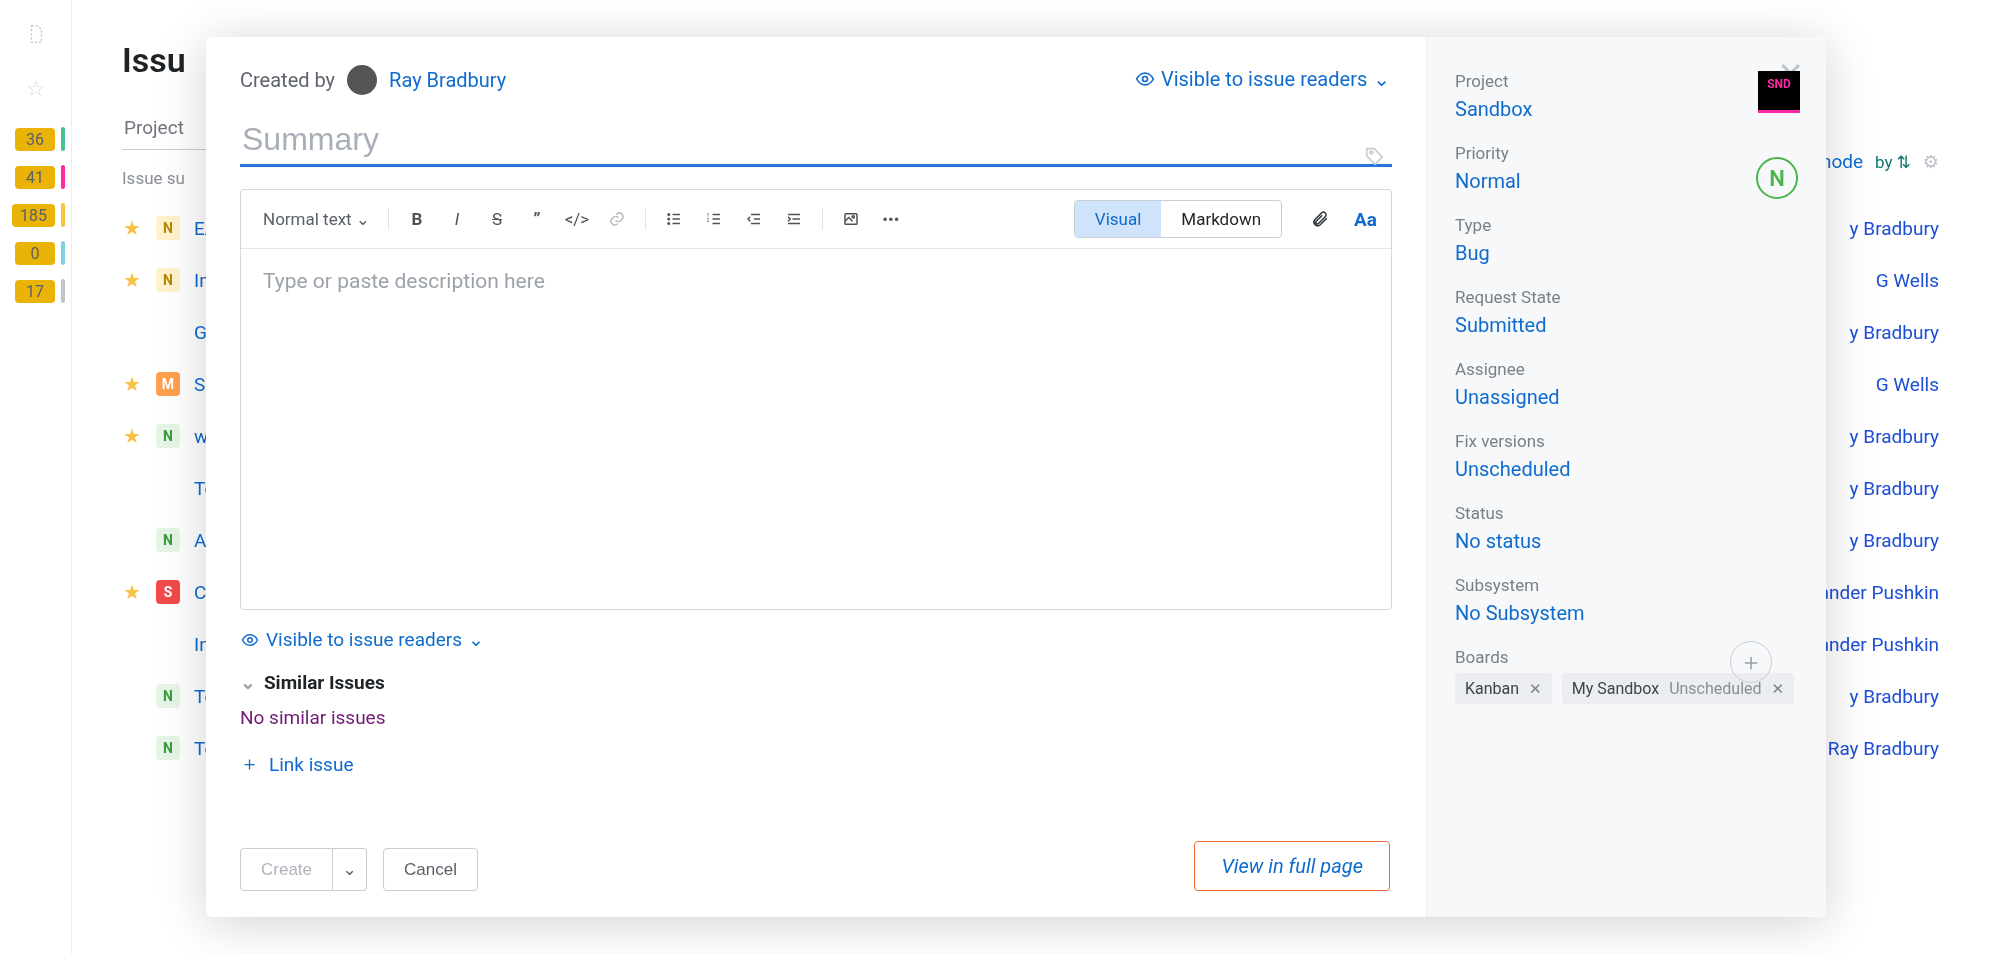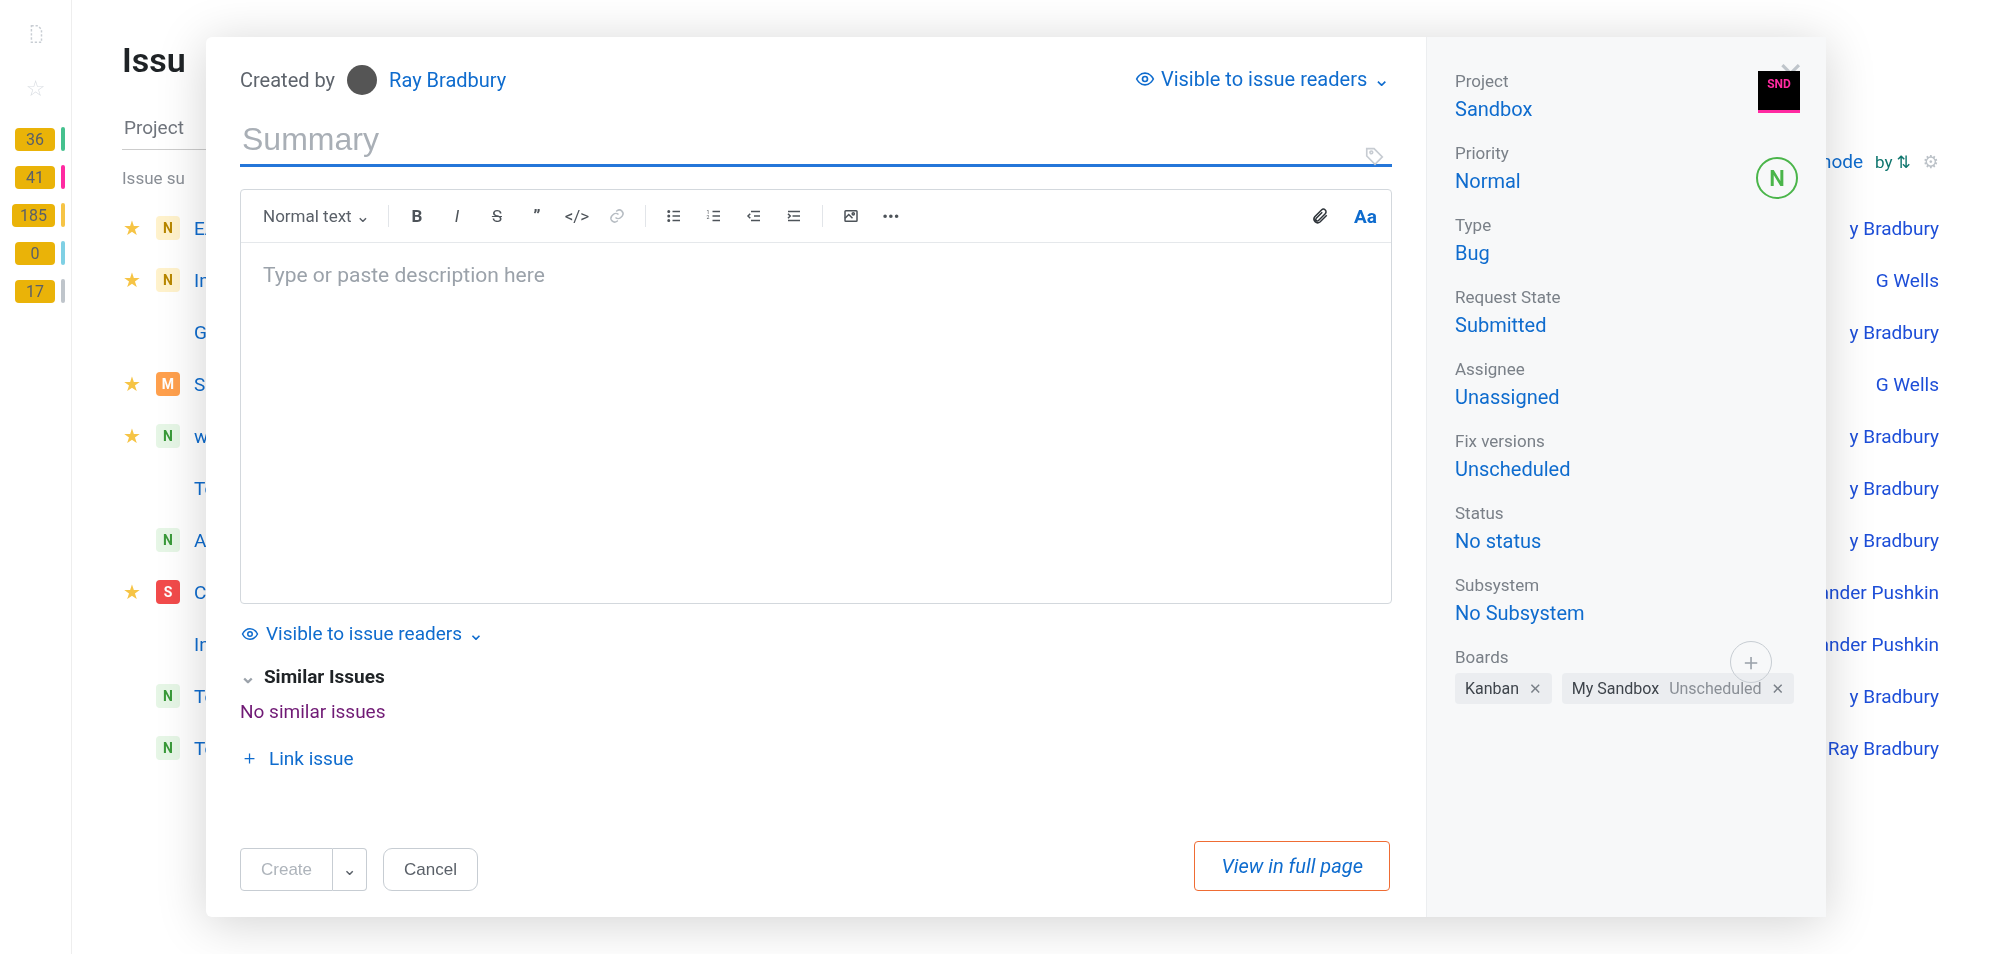--- a/index.html
+++ b/index.html
@@ -75,21 +75,21 @@
   .editor-body { min-height:360px; padding:20px 22px; font-size:21px; color:#9ba2aa;}
   
   .vis-bottom { margin-top:18px; color:#0f6cce; font-size:19px; display:flex; align-items:center; gap:6px;}
   .similar { margin-top:20px; }
   .similar h4 { font-size:19px; font-weight:700; display:flex; align-items:center; gap:8px;}
   .similar h4 .chev { color:#9ba2aa;}
   .similar p { font-size:19px; color:#701a75; margin-top:12px;}
   .link-issue { margin-top:22px; color:#0f6cce; font-size:19px; display:flex; align-items:center; gap:10px; cursor:pointer;}
   
   .modal-actions { position:absolute; left:34px; bottom:26px; display:flex; gap:16px;}
-  .btn { border:1px solid #c7cdd3; background:#fff; border-radius:9px; padding:10px 20px; font-size:17px; color:#5a6068; cursor:pointer;}
+  .btn { border:1px solid #c7cdd3; background:#fff; border-radius:4px; padding:10px 20px; font-size:17px; color:#5a6068; cursor:pointer;}
   .btn-split { display:flex;}
   .btn-split .main { border-radius:4px 0 0 4px; color:#aeb4bb;}
   .btn-split .caret{ border-left:none; border-radius:0 4px 4px 0; width:34px; padding:10px 0; text-align:center;}
   .view-full { position:absolute; right:36px; bottom:26px; border:1.5px solid #ef6c34; color:#0f6cce; padding:12px 26px; border-radius:4px; font-size:20px;font-style:italic;}
   
   
   .field { margin-bottom:22px; }
   .field .label { font-size:17px; color:#7a8088; margin-bottom:6px;}
   .field .value { font-size:20px; color:#0f6cce;}
   .snd-badge { position:absolute; right:26px; top:34px; width:42px; height:42px; background:#000; color:#ff2aa1; font-size:12px; font-weight:700; display:flex; align-items:flex-start; justify-content:center; padding-top:6px; border-bottom:3px solid #ff2aa1;}
@@ -363,20 +363,24 @@
           <span class="tb-sep"></span>
           <span class="tb-btn">
               <svg viewBox="0 0 24 24" fill="none" stroke="#4d5359" stroke-width="2">
                 <rect x="4" y="5" width="16" height="14" rx="1"></rect>
                 <polyline points="4 15 9 10 14 15"></polyline>
                 <circle cx="15" cy="9" r="1.5"></circle>
               </svg>
             </span>
           <span class="tb-btn">•••</span>
         </div>
+        <div class="tb-toggle">
+          <span class="active">Visual</span>
+          <span>Markdown</span>
+        </div>
         <div class="tb-right">
           <span class="tb-btn">
               <svg viewBox="0 0 24 24" fill="none" stroke="#2d3339" stroke-width="2">
                 <path d="M21 11l-9 9a5 5 0 0 1-7-7l9-9a3.5 3.5 0 0 1 5 5l-9 9a2 2 0 0 1-3-3l8-8"></path>
               </svg>
             </span>
           <span class="aa">Aa</span>
         </div>
       </div>
       <div class="editor-body">Type or paste description here</div>

